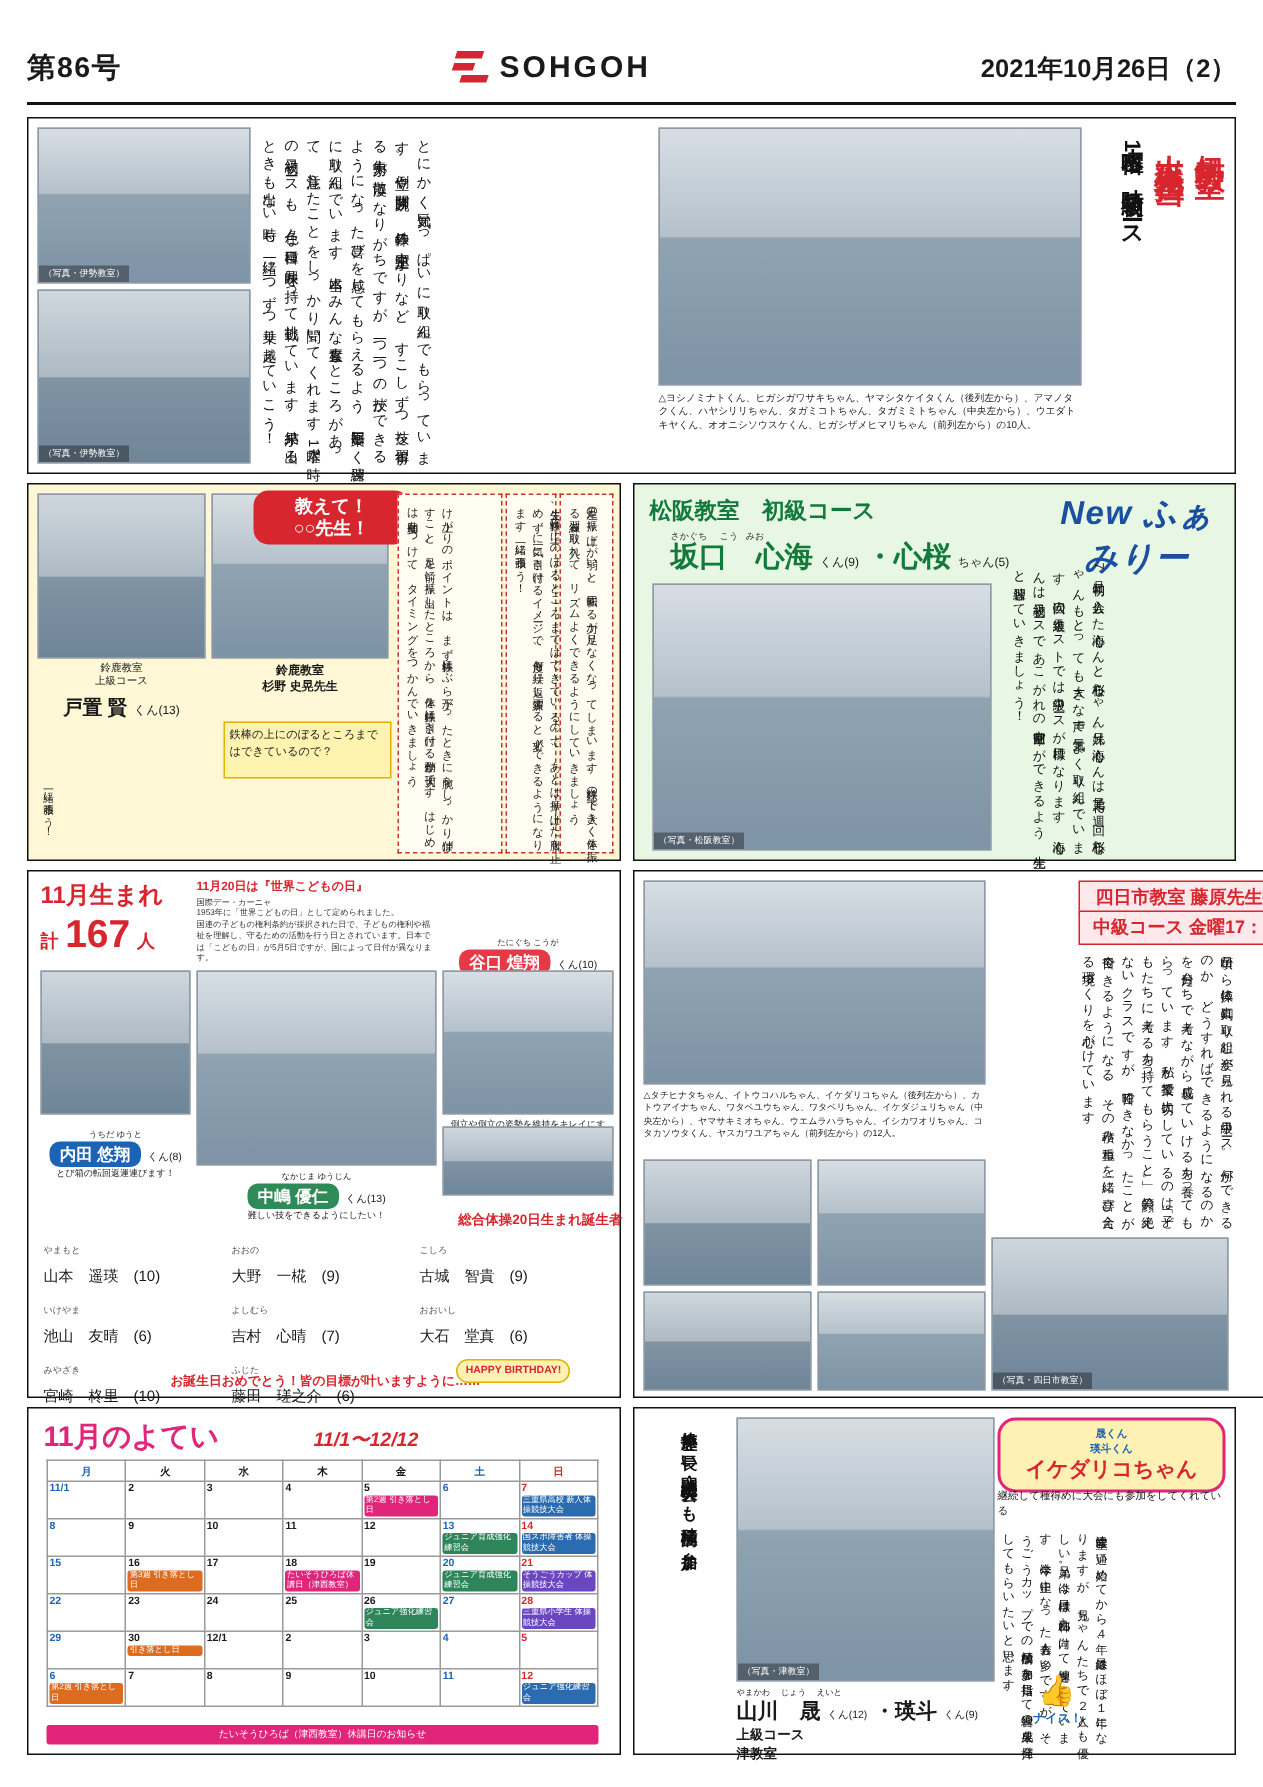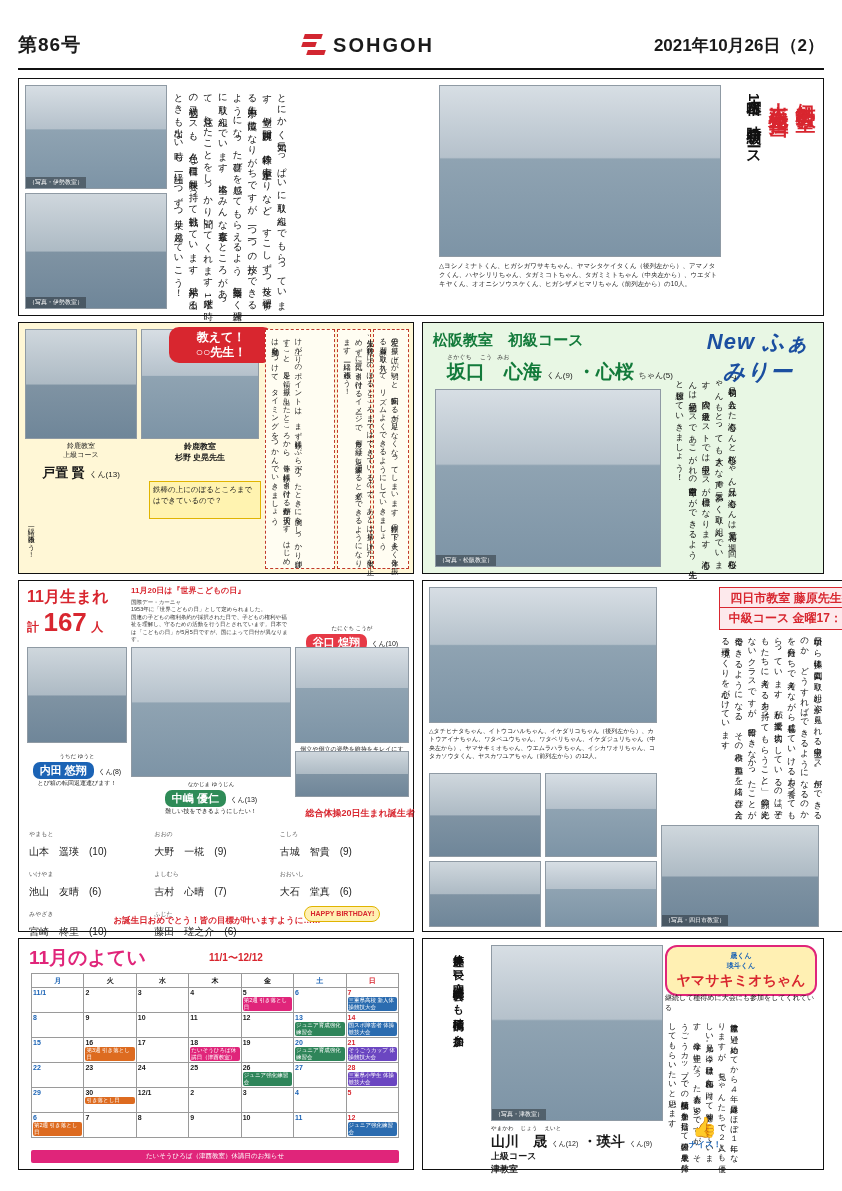--- a/index.html
+++ b/index.html
@@ -298,21 +298,21 @@
     <div class="ph gym" style="position:absolute;left:122px;top:192px;width:112px;height:84px;"></div>
     <div class="ph mat" style="position:absolute;left:6px;top:280px;width:112px;height:66px;"></div>
     <div class="ph gym" style="position:absolute;left:122px;top:280px;width:112px;height:66px;"></div>
     <div class="ph mat" style="position:absolute;left:238px;top:244px;width:158px;height:102px;">
       <div class="ph-cap">（写真・四日市教室）</div>
     </div>
   </div>
 
   <div class="panel sec6">
     <div style="position:absolute;left:10px;top:6px;" class="cal-title">11月のよてい</div>
-    <div style="position:absolute;left:190px;top:12px;font-size:10px;font-weight:bold;color:#d8262f;">11/1〜12/12</div>
+    <div style="position:absolute;left:190px;top:12px;font-size:13px;font-weight:bold;color:#d8262f;font-style:italic;">11/1〜12/12</div>
 
     <div style="position:absolute;left:12px;top:34px;">
       <table class="cal">
         <thead>
           <tr>
             <th class="c-mon">月</th>
             <th>火</th>
             <th>水</th>
             <th>木</th>
             <th>金</th>
@@ -483,21 +483,21 @@
       </table>
     </div>
 
     <div style="position:absolute;left:12px;bottom:6px;width:368px;background:#e0257a;color:#fff;font-size:6.5px;text-align:center;padding:2px 0;border-radius:2px;">たいそうひろば（津西教室）休講日のお知らせ</div>
   </div>
 
   <div class="panel sec7">
     <div class="nobi-hdr" style="position:absolute;right:6px;top:6px;width:152px;padding:4px 6px;box-sizing:border-box;text-align:center;">
       <span style="font-size:7px;white-space:pre-line;display:block;color:#1b63b5;">晟くん
 瑛斗くん</span>
-      <span style="font-size:14px;">ヤマサキミオちゃん</span>
+      <span style="font-size:14px;">イケダリコちゃん</span>
     </div>
     <div style="position:absolute;right:6px;top:54px;width:152px;font-size:7px;line-height:1.4;color:#111;">継続して種得めに大会にも参加をしてくれている</div>
     <div style="position:absolute;right:6px;top:78px;width:152px;height:144px;">
       <div class="body-v" style="height:142px;font-size:8px;">津教室に通い始めてから４年、最終はほぼ１年になりますが、兄ちゃんたちで２人とも優しい兄弟。今は目標は丸山杯に向けて練習をしています。今年は中止になった大会も多いですが、そうごうカップでの積極的な参加を目指して練習の成果を発揮してもらいたいと思います。</div>
     </div>
 
     <div class="ph gym" style="position:absolute;left:68px;top:6px;width:172px;height:176px;">
       <div class="ph-cap">（写真・津教室）</div>
     </div>
 

